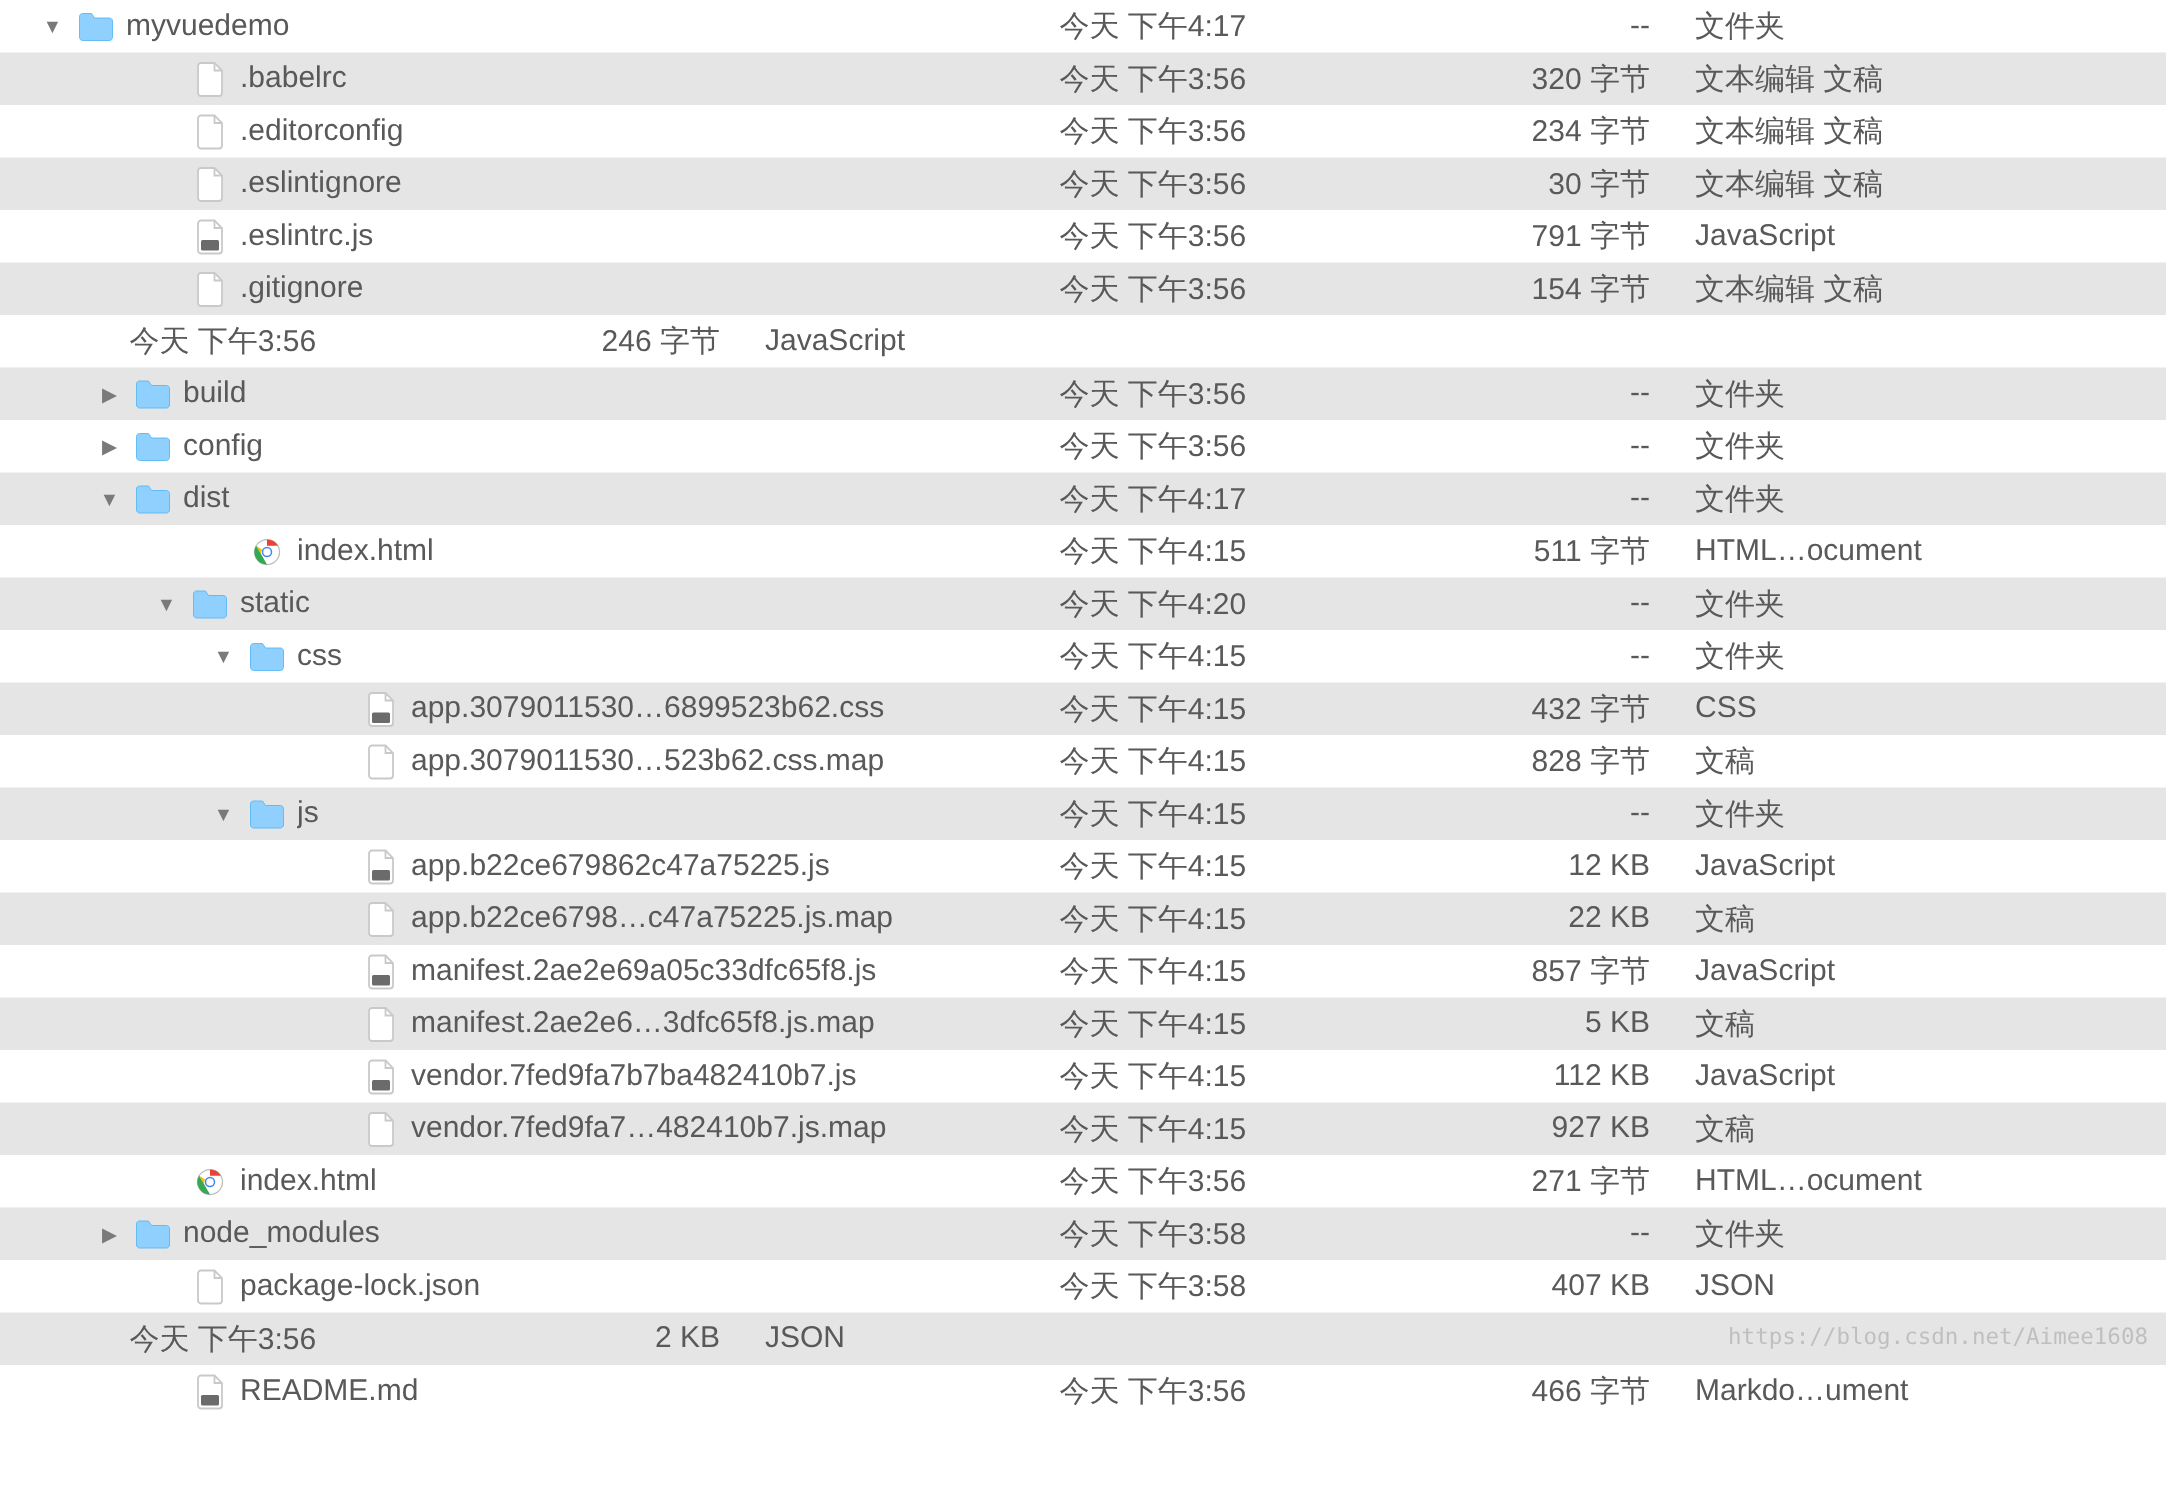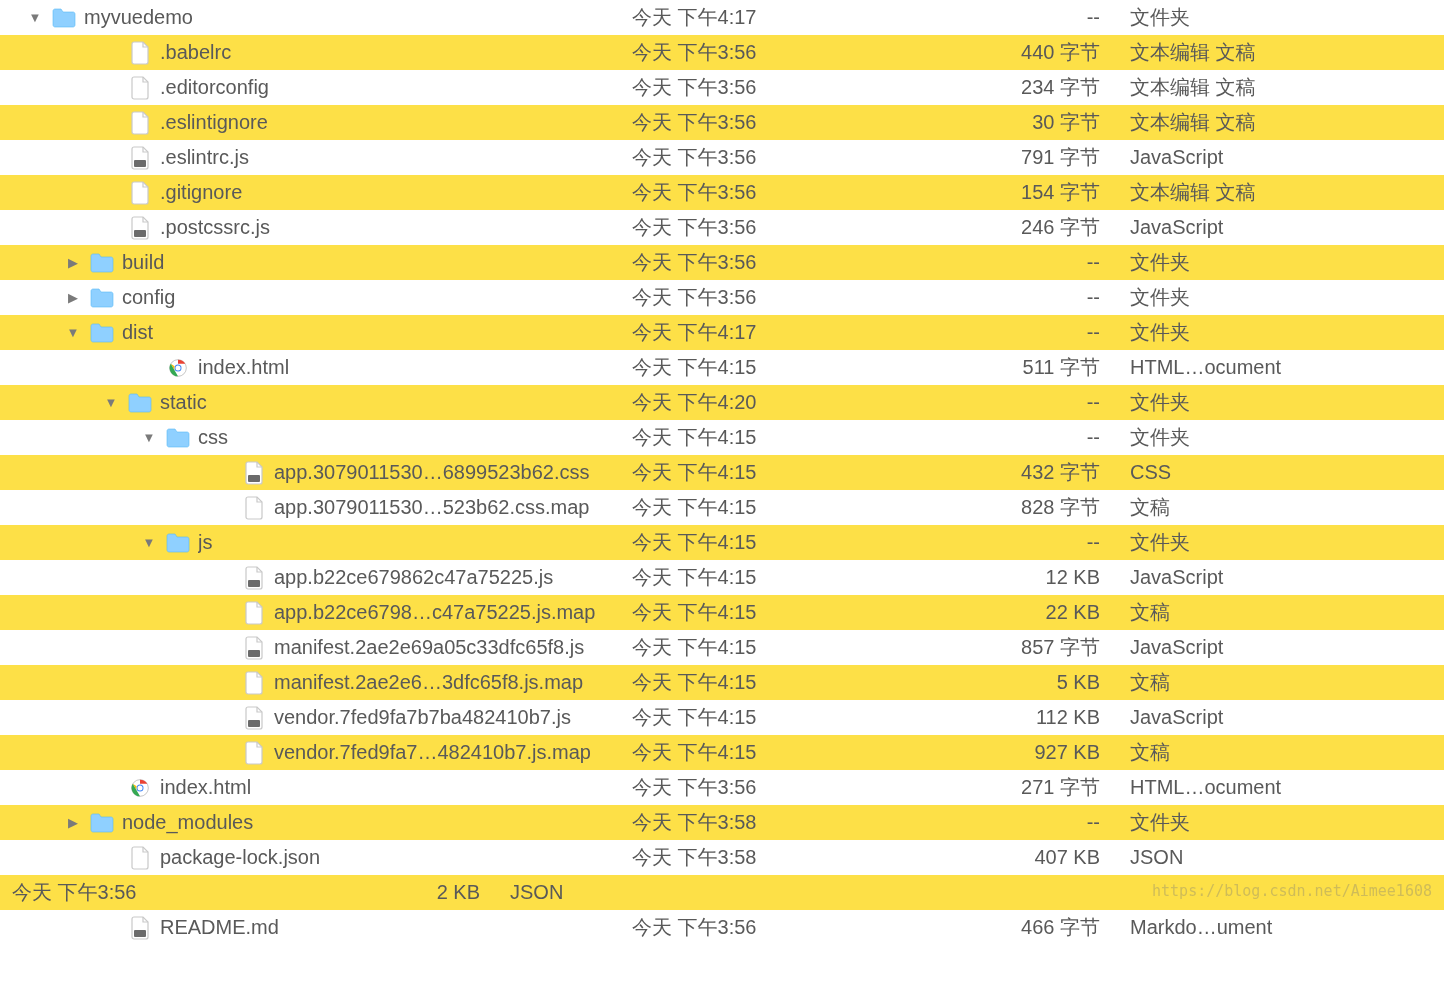--- a/index.html
+++ b/index.html
@@ -9,28 +9,28 @@
       color:#595959;
       background:#fff;
       width:1444px;
     }
     .row {
       display:flex;
       align-items:center;
       height:35px;
       white-space:nowrap;
     }
-    .row.alt { background:#fde047; }
+    .row.alt { background:#e5e5e5; }
     .col-name {
       width:620px;
       display:flex;
       align-items:center;
       overflow:hidden;
     }
-    .col-date { width:285px; padding-left:12px; }
+    .col-date { width:285px; padding-left:12px;text-align:center; }
     .col-size { width:225px; text-align:right; padding-right:30px; }
     .col-kind { flex:1; padding-left:0; overflow:hidden; text-overflow:ellipsis; }
     .indent { display:inline-block; }
     .disc {
       display:inline-flex;
       width:22px;
       justify-content:center;
       align-items:center;
       color:#7a7a7a;
       font-size:13px;
@@ -83,21 +83,21 @@
         <span class="disc empty">▶</span>
         <span class="ico">
           <svg class="file-svg" viewBox="0 0 20 24">
             <path d="M4 1h9l5 5v15c0 1-.8 2-2 2H4c-1 0-2-1-2-2V3c0-1 .9-2 2-2z" fill="#fff" stroke="#c9c9c9" stroke-width="1.2"></path>
             <path d="M13 1v5h5" fill="none" stroke="#c9c9c9" stroke-width="1.2"></path>
           </svg>
         </span>
         <span class="fname">.babelrc</span>
       </div>
       <div class="col-date">今天 下午3:56</div>
-      <div class="col-size">440 字节</div>
+      <div class="col-size">320 字节</div>
       <div class="col-kind">文本编辑 文稿</div>
     </div>
     <div class="row">
       <div class="col-name">
         <span class="indent" style="width: 100px;"></span>
         <span class="disc empty">▶</span>
         <span class="ico">
           <svg class="file-svg" viewBox="0 0 20 24">
             <path d="M4 1h9l5 5v15c0 1-.8 2-2 2H4c-1 0-2-1-2-2V3c0-1 .9-2 2-2z" fill="#fff" stroke="#c9c9c9" stroke-width="1.2"></path>
             <path d="M13 1v5h5" fill="none" stroke="#c9c9c9" stroke-width="1.2"></path>
@@ -152,32 +152,20 @@
             <path d="M13 1v5h5" fill="none" stroke="#c9c9c9" stroke-width="1.2"></path>
           </svg>
         </span>
         <span class="fname">.gitignore</span>
       </div>
       <div class="col-date">今天 下午3:56</div>
       <div class="col-size">154 字节</div>
       <div class="col-kind">文本编辑 文稿</div>
     </div>
     <div class="row">
-      <div class="col-name">
-        <span class="indent" style="width: 100px;"></span>
-        <span class="disc empty">▶</span>
-        <span class="ico">
-          <svg class="file-svg" viewBox="0 0 20 24">
-            <path d="M4 1h9l5 5v15c0 1-.8 2-2 2H4c-1 0-2-1-2-2V3c0-1 .9-2 2-2z" fill="#fff" stroke="#c9c9c9" stroke-width="1.2"></path>
-            <path d="M13 1v5h5" fill="none" stroke="#c9c9c9" stroke-width="1.2"></path>
-            <rect x="4" y="14" width="12" height="7" rx="1" fill="#6b6b6b"></rect>
-          </svg>
-        </span>
-        <span class="fname">.postcssrc.js</span>
-      </div>
       <div class="col-date">今天 下午3:56</div>
       <div class="col-size">246 字节</div>
       <div class="col-kind">JavaScript</div>
     </div>
     <div class="row alt">
       <div class="col-name">
         <span class="indent" style="width: 62px;"></span>
         <span class="disc">▶</span>
         <span class="ico">
           <svg class="folder-svg" viewBox="0 0 24 20">

